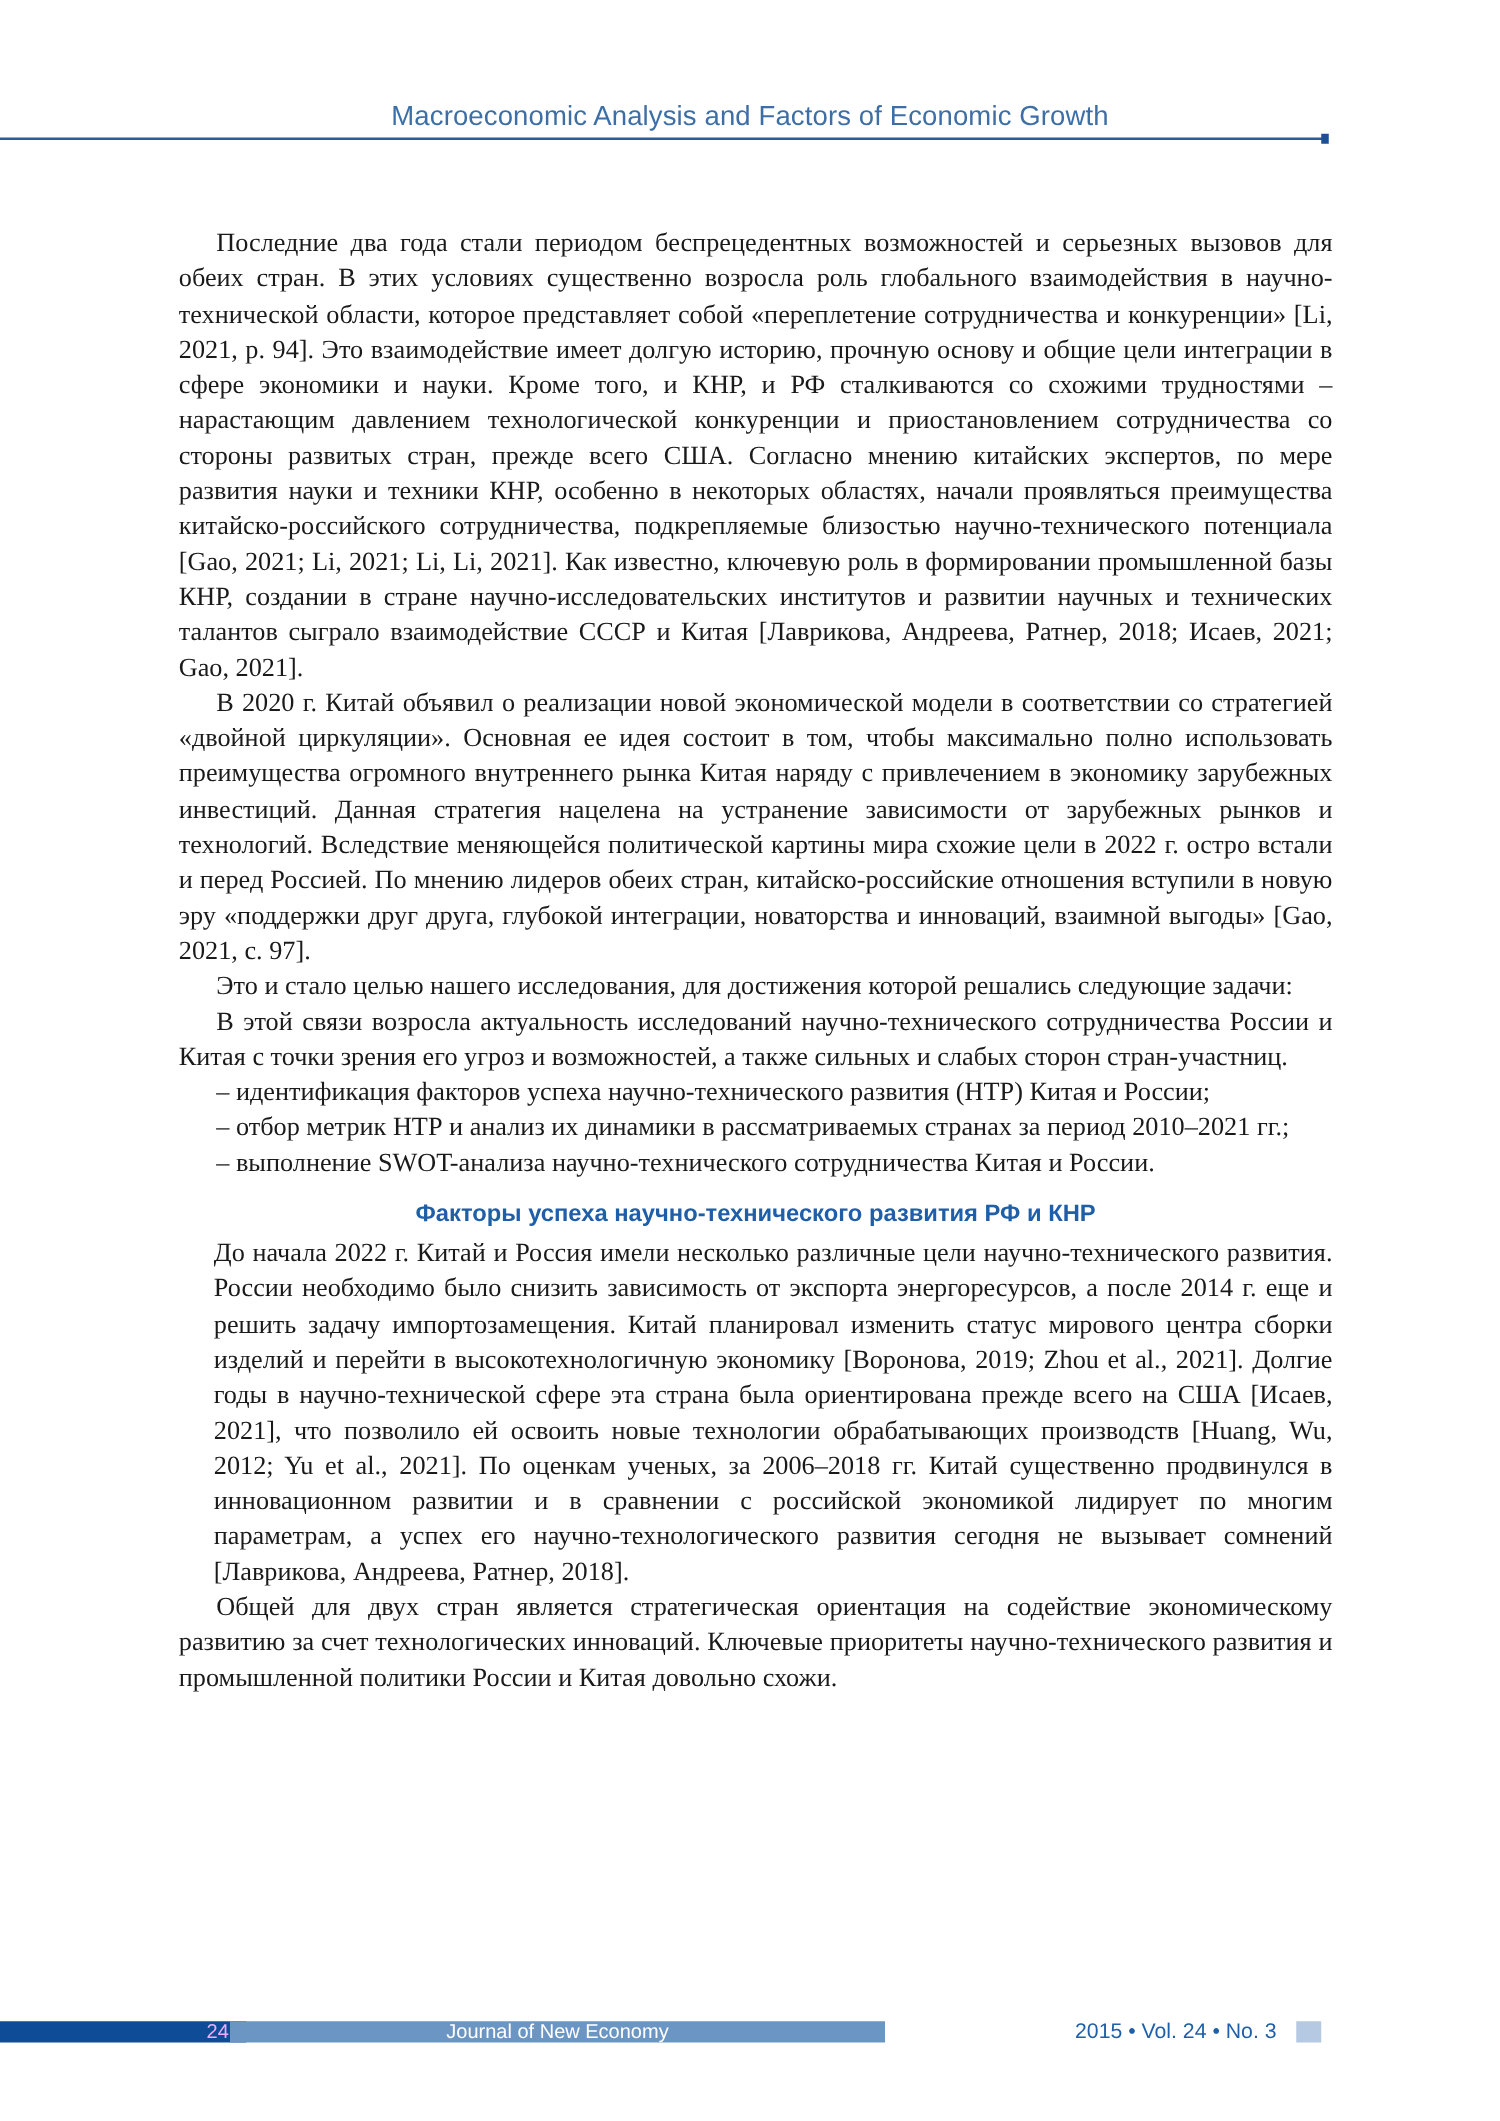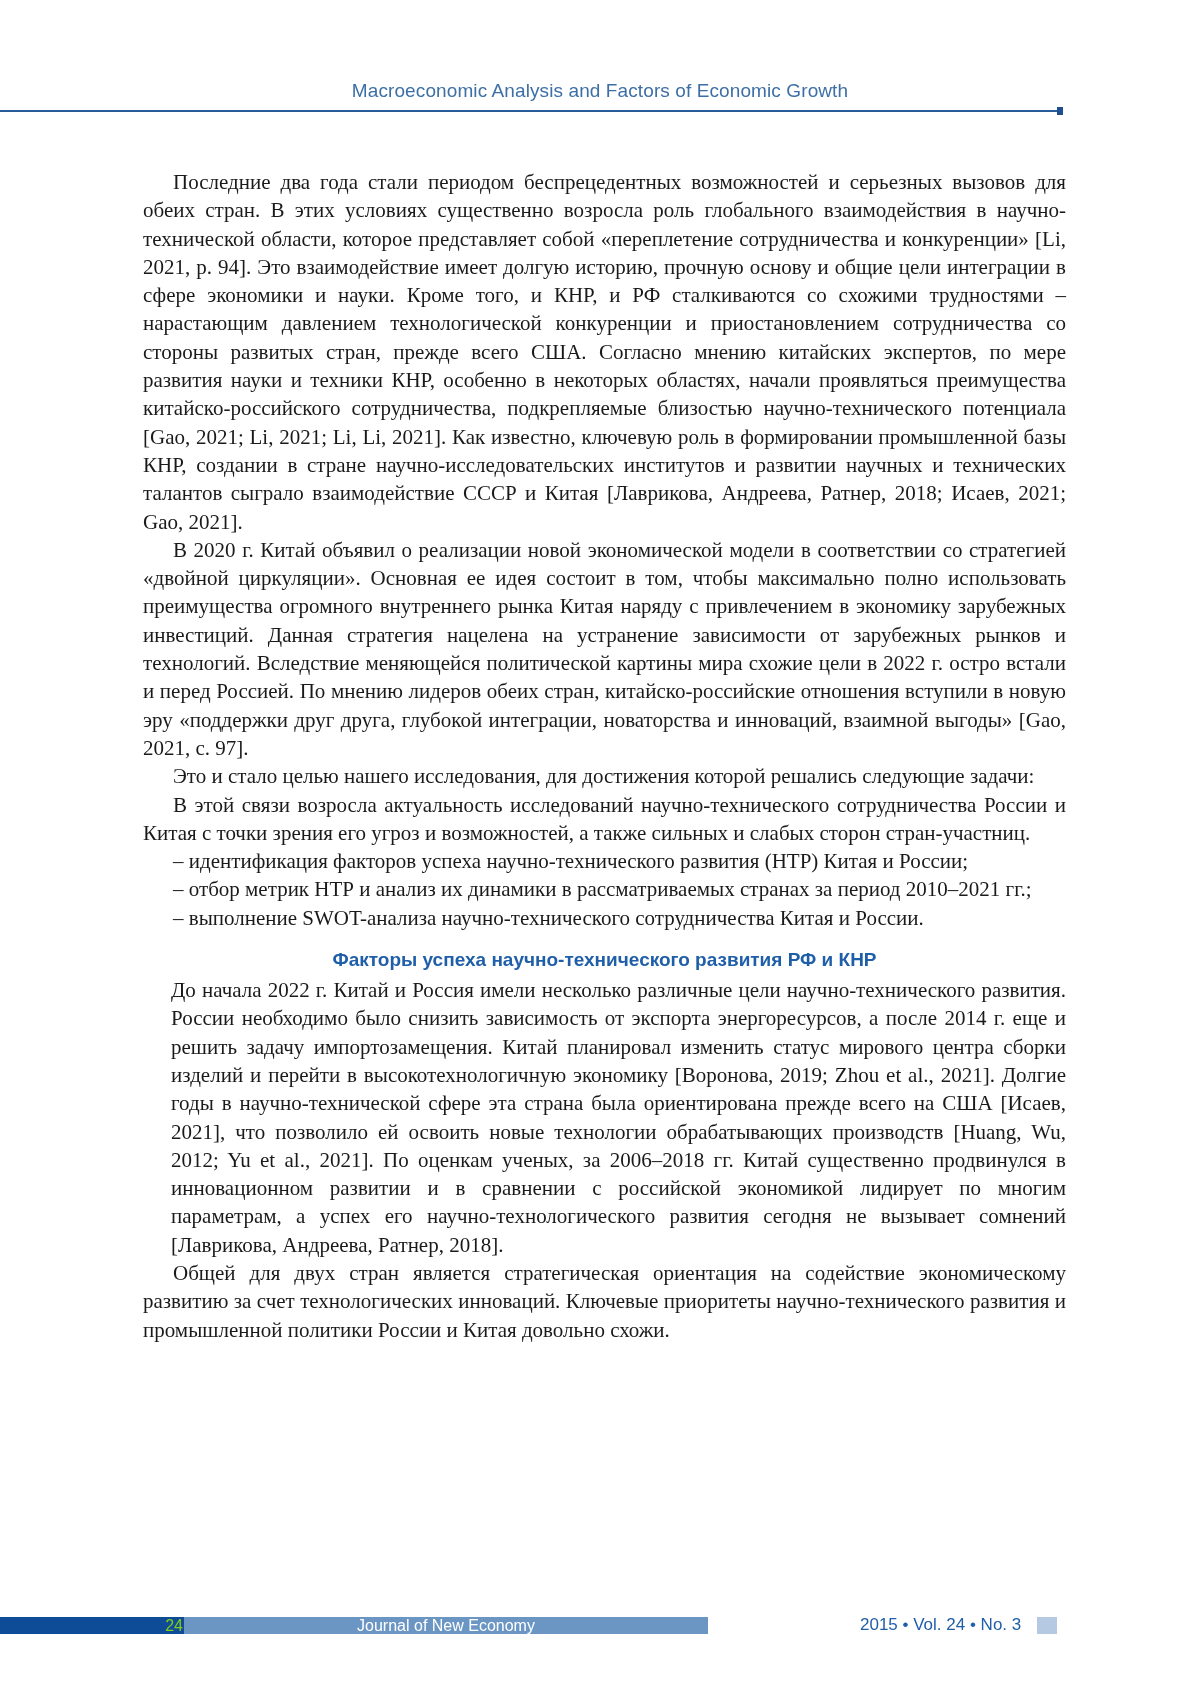--- a/index.html
+++ b/index.html
@@ -2,51 +2,51 @@
 <html><head>
 <meta charset="utf-8">
 <style>
   html, body { margin: 0; padding: 0; background: #ffffff; }
   body { width: 1200px; height: 1697px; position: relative; overflow: hidden; }
 
   .running-head {
     position: absolute; left: 0; top: 80px; width: 1200px;
     text-align: center;
     font-family: "Liberation Sans", sans-serif;
-    font-size: 19px; color: #3d6fa6; letter-spacing: 0.1px;
+    font-size: 22px; color: #3d6fa6; letter-spacing: 0.1px;
   }
   .head-rule {
     position: absolute; left: 0; top: 110px; width: 1058px; height: 2px;
     background: #2a5c9a;
   }
   .head-rule-cap {
     position: absolute; left: 1057px; top: 107px; width: 6px; height: 8px;
     background: #1e4f92;
   }
 
   .body-text {
-    position: absolute; left: 143px; top: 168px; width: 923px;
+    position: absolute; left: 143px; top: 180px; width: 923px;
     font-family: "Liberation Serif", serif;
     font-size: 21px; line-height: 28.3px; color: #1a1a1a;
     text-align: justify; hyphens: manual;
   }
   .body-text p { margin: 0; text-indent: 30px; }
   .body-text p.noindent { text-indent: 0; margin-left: 28px; }
   .body-text p.list-item { text-indent: 30px; }
 
   .section-heading {
     font-family: "Liberation Sans", sans-serif; font-weight: bold;
     font-size: 19px; color: #1f5ea8; text-align: center;
     margin: 14px 0 2px 0; text-indent: 0; line-height: 28px;
   }
 
   .footer { position: absolute; top: 1617px; left: 0; width: 1200px; height: 20px; }
   .footer-page {
     position: absolute; left: 0; top: 0; width: 197px; height: 17px;
-    background: #0f4c97; color: #84cc16;
+    background: #0f4c97; color: #f0abfc;
     font-family: "Liberation Sans", sans-serif; font-size: 16px;
     text-align: right; line-height: 17px; padding-right: 14px; box-sizing: border-box;
   }
   .footer-journal {
     position: absolute; left: 184px; top: 0; width: 524px; height: 17px;
     background: #6b96c4; color: #ffffff;
     font-family: "Liberation Sans", sans-serif; font-size: 16px;
     text-align: center; line-height: 17px;
   }
   .footer-issue {

